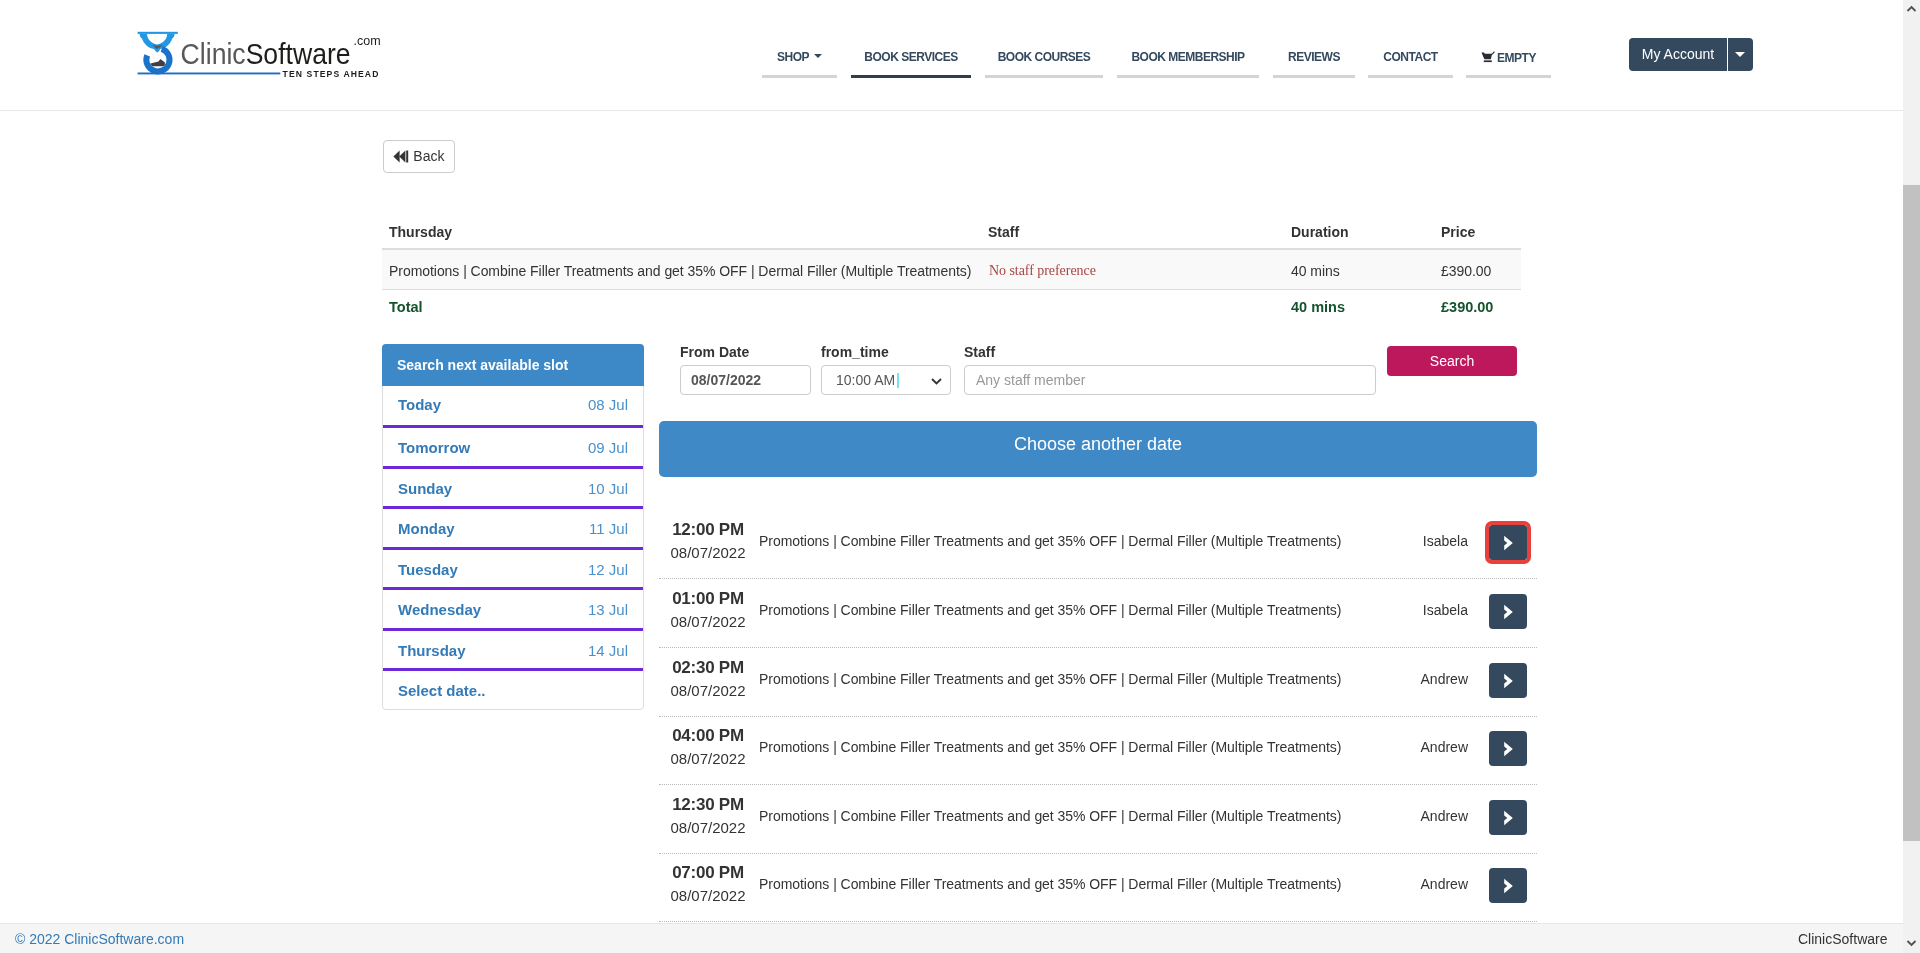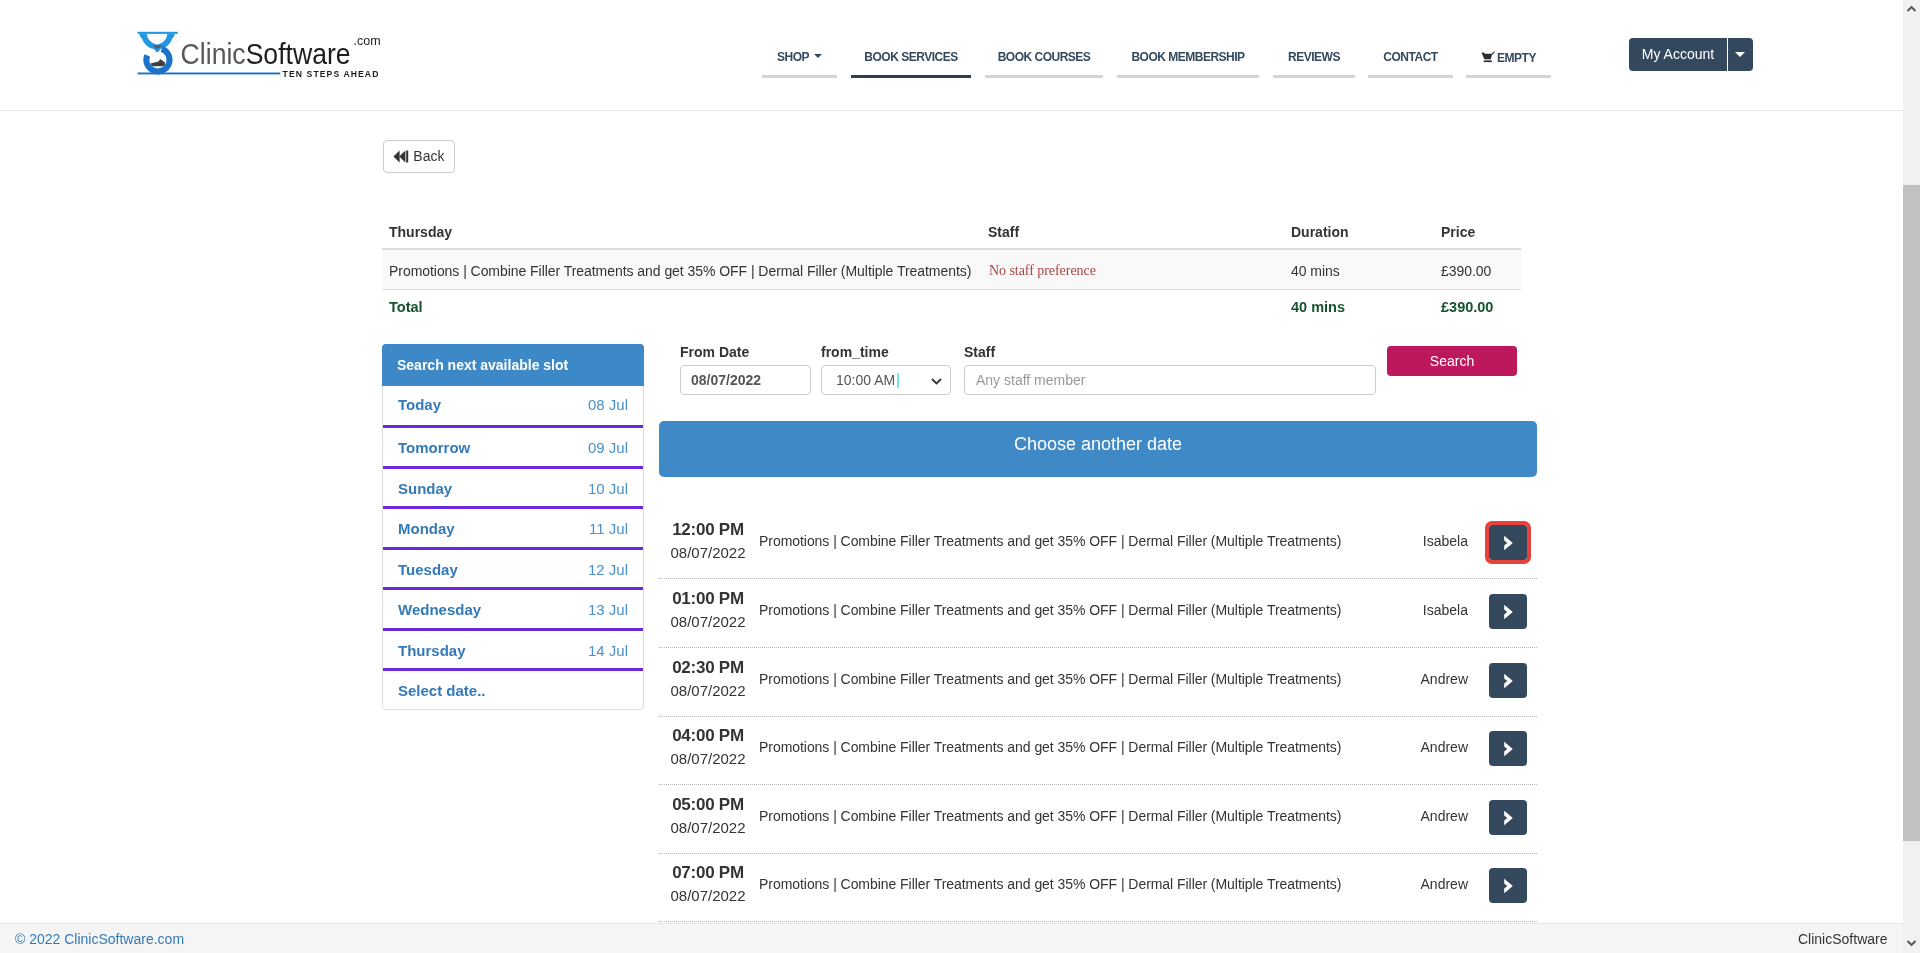--- a/index.html
+++ b/index.html
@@ -220,21 +220,21 @@
       <div class="date">08/07/2022</div>
     <div class="desc">Promotions | Combine Filler Treatments and get 35% OFF | Dermal Filler (Multiple Treatments)</div>
     <div class="staff">Andrew</div>
     <div class="gobtn">
         <svg width="15" height="16" viewBox="0 0 15 16">
           <path d="M3.2 0.8 L11.8 8 L3.2 15.2 L3.2 10.6 L6.3 8 L3.2 5.4 Z" fill="#fff"></path>
         </svg>
       </div>
   </div>
   <div class="slot" style="top:784.5px;">
-    <div class="time">05:00 PM</div>
+    <div class="time">12:30 PM</div>
       <div class="date">08/07/2022</div>
     <div class="desc">Promotions | Combine Filler Treatments and get 35% OFF | Dermal Filler (Multiple Treatments)</div>
     <div class="staff">Andrew</div>
     <div class="gobtn">
         <svg width="15" height="16" viewBox="0 0 15 16">
           <path d="M3.2 0.8 L11.8 8 L3.2 15.2 L3.2 10.6 L6.3 8 L3.2 5.4 Z" fill="#fff"></path>
         </svg>
       </div>
   </div>
   <div class="slot" style="top:853px;">

